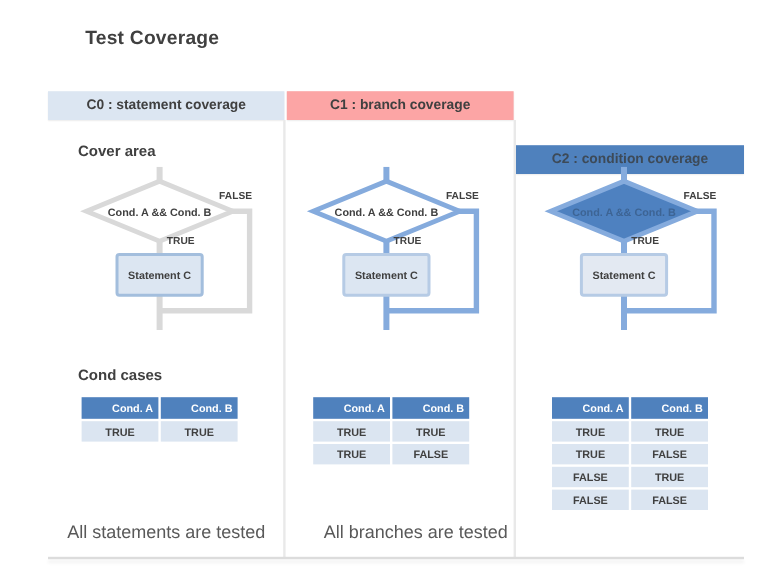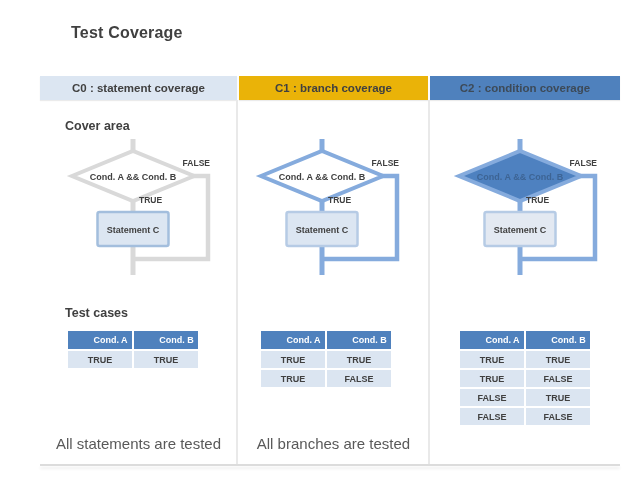--- a/index.html
+++ b/index.html
@@ -12,21 +12,21 @@
     font-size:16px; font-weight:bold; color:#404040; letter-spacing:0.2px;margin-left:38px;
   }
   .col-header {
     position:absolute; top:76px; height:24px;
     display:flex; align-items:center; justify-content:center;
     font-size:11.5px; font-weight:bold;
     box-shadow:0 1px 1px rgba(0,0,0,0.08);
   }
   .hdr0 { left:40px;  width:197px; }
   .hdr1 { left:239px; width:189px; }
-  .hdr2 { left:430px; width:190px; }
+  .hdr2 { left:430px; width:190px;margin-top:45px; }
   .section-label {
     position:absolute; left:21px;
     font-size:12.5px; font-weight:bold; color:#404040;margin-left:44px;
   }
   .lbl-cover { top:119px; }
   .lbl-cases { top:306px; }
   .vdivider {
     position:absolute; top:100px; height:365px; width:2px; background:#e9e9e9;
   }
   .vd1 { left:236px; } .vd2 { left:428px; }
@@ -53,42 +53,42 @@
   .tc-table .td {
     height:17px; background:#dbe5f1; color:#404040;
     font-size:9px; font-weight:600;
     display:flex; align-items:center; justify-content:center;
   }
   .caption {
     position:absolute; top:435px; text-align:center;
     font-size:15px; color:#595959;
   }
   .cap0 { left:40px;  width:197px; }
-  .cap1 { left:234px; width:199px; }
+  .cap1 { left:247px; width:199px; }
   .cap2 { left:430px; width:190px; }
 </style>
 </head>
 <body>
 
 <div class="slide">
 
   <div class="title">Test Coverage</div>
 
   <div class="col-header hdr0" style="background: rgb(220, 230, 242); color: rgb(64, 64, 64); align-items: center;">
     <span>C0 : statement coverage</span>
   </div>
-  <div class="col-header hdr1" style="background: #eab308; color: rgb(64, 64, 64);">
+  <div class="col-header hdr1" style="background: #fca5a5; color: rgb(64, 64, 64);">
     <span>C1 : branch coverage</span>
   </div>
   <div class="col-header hdr2" style="background: rgb(79, 129, 189); color: rgb(61, 74, 88);">
     <span>C2 : condition coverage</span>
   </div>
 
   <div class="section-label lbl-cover">Cover area</div>
-  <div class="section-label lbl-cases">Test cases</div>
+  <div class="section-label lbl-cases">Cond cases</div>
 
   <div class="vdivider vd1"></div>
   <div class="vdivider vd2"></div>
   <div class="bottom-line"></div>
 
   <svg class="flow flow0" viewBox="0 0 190 136">
     <path fill="none" stroke-width="4.5" d="M153 37 H170 V120 H95" stroke="#d9d9d9"></path>
     <line x1="95" y1="0" x2="95" y2="136" stroke-width="5" stroke="#d9d9d9"></line>
     <polygon points="34,37 95,12 156,37 95,62" stroke-width="4" fill="#ffffff" stroke="#d9d9d9"></polygon>
     <rect x="59.5" y="73" width="71" height="34" rx="2" stroke-width="2.5" fill="#dce6f2" stroke="#a3bedd"></rect>

